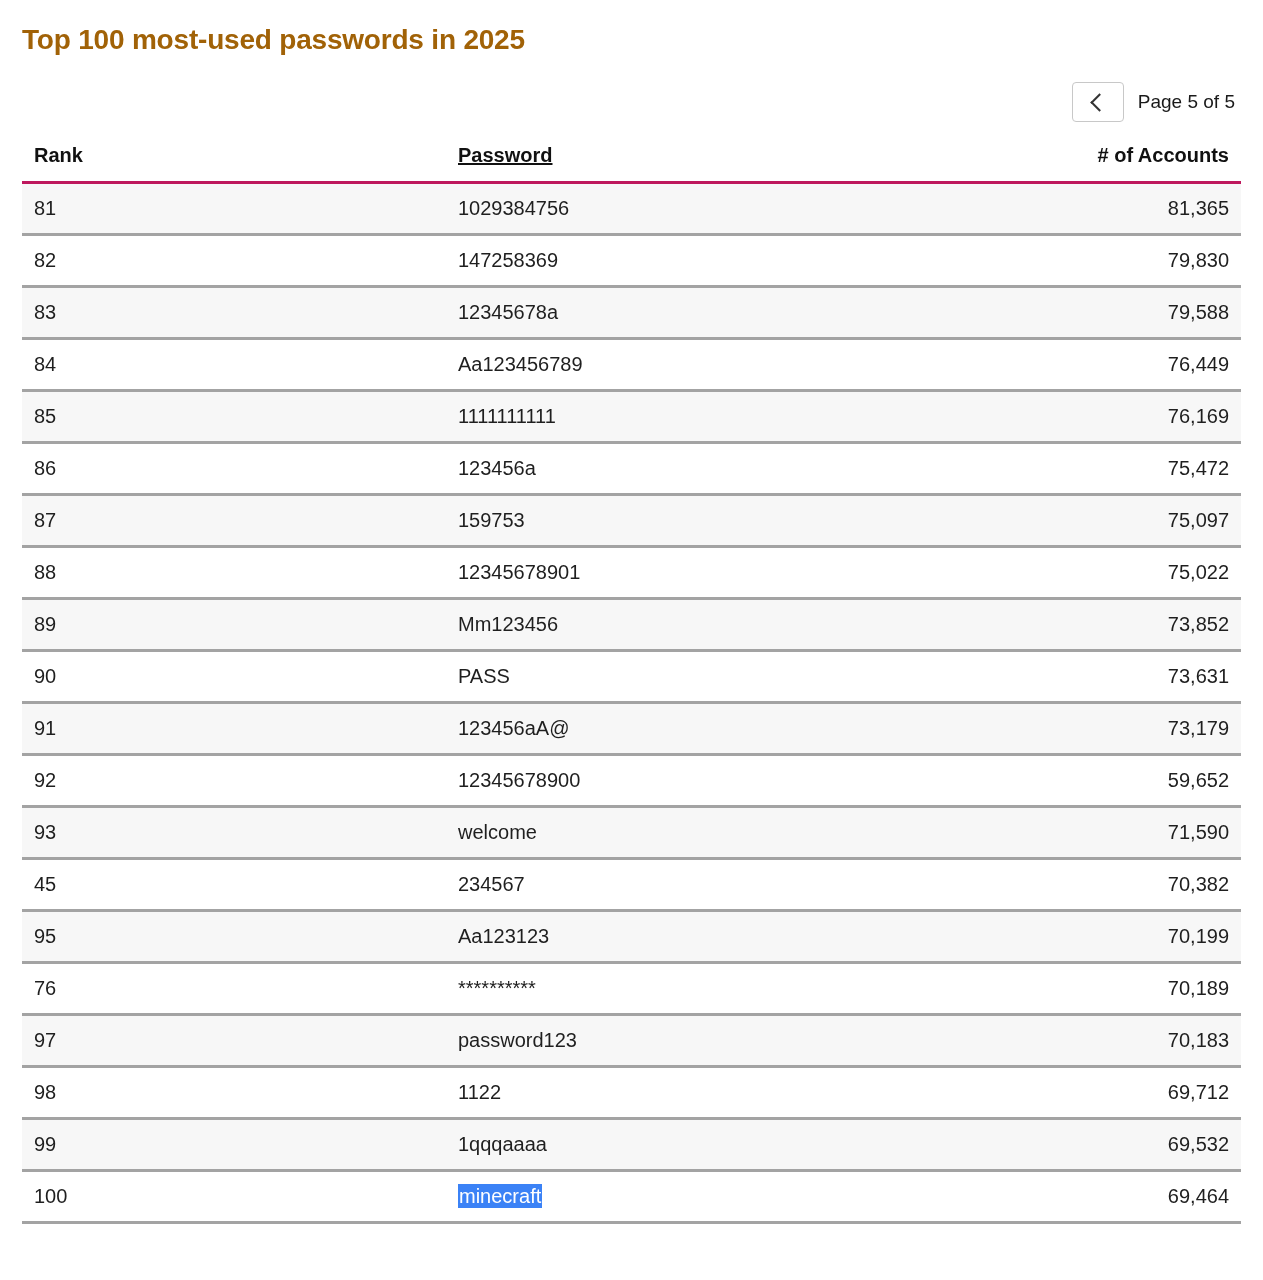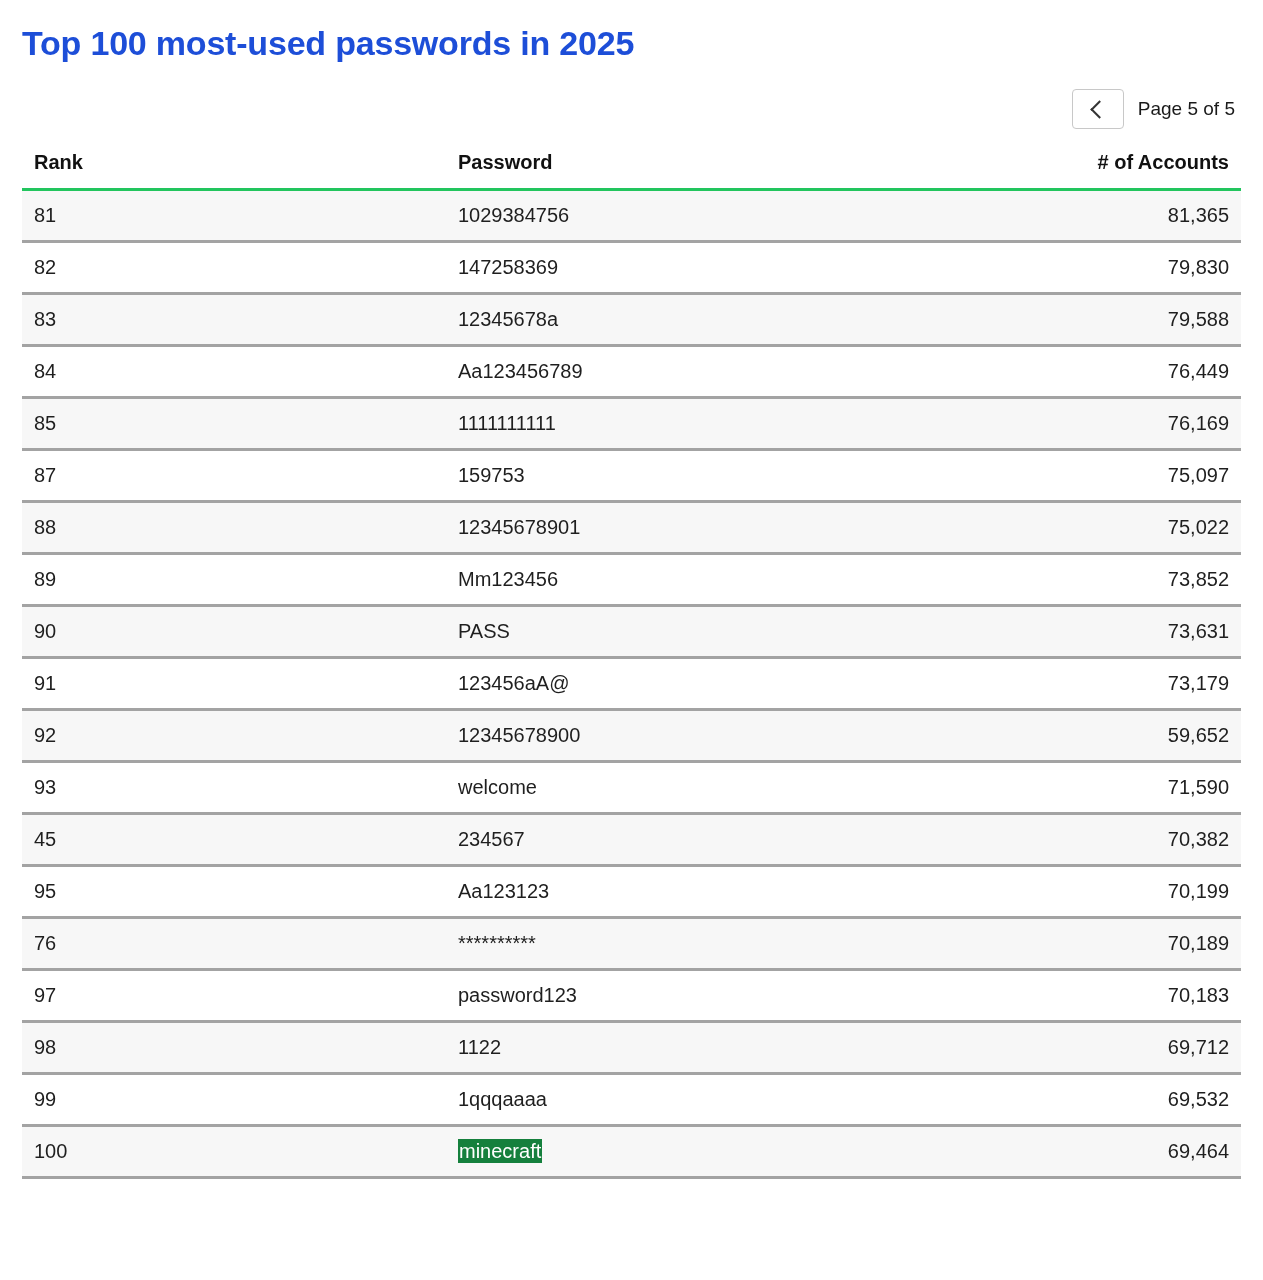--- a/index.html
+++ b/index.html
@@ -13,25 +13,25 @@
     font-family: "Liberation Sans", sans-serif;
     color: #1a1a1a;
     overflow: hidden;
   }
   .page {
     padding: 18px 22px 0 22px;
     box-sizing: border-box;
     width: 1263px;
   }
   .title {
-    font-size: 34px;
+    font-size: 28px;
     font-weight: bold;
     letter-spacing: -0.2px;
     margin: 6px 0 0 0;
-    color: #1d4ed8;
+    color: #a16207;
   }
   .pager-row {
     display: flex;
     justify-content: flex-end;
     align-items: center;
     margin-top: 26px;
     padding-right: 6px;
   }
   .pager {
     display: flex;
@@ -69,38 +69,38 @@
     border-collapse: collapse;
     margin-top: 22px;
     table-layout: fixed;
   }
   th {
     font-size: 20px;
     font-weight: bold;
     text-align: left;
     padding: 0 12px 14px 12px;
     color: #111;
-    border-bottom: 3px solid #22c55e;
+    border-bottom: 3px solid #be185d;
   }
   th.rank-col { width: 400px; }
-  th.pw-col { width: 420px; }
+  th.pw-col { width: 420px; text-decoration: underline; }
   th.acct-col { text-align: right; }
   td {
     font-size: 20px;
     padding: 13px 12px;
     color: #1f1f1f;
     border-bottom: 3px solid #a3a3a3;
     white-space: nowrap;
     overflow: hidden;
   }
   td.acct { text-align: right; }
   tbody tr:nth-child(odd) { background: #f7f7f7; }
   tbody tr:nth-child(even) { background: #ffffff; }
   .sel {
-    background: #15803d;
+    background: #3b82f6;
     color: #ffffff;
     padding: 1px 1px;
   }
 </style>
 </head>
 <body>
 
 <div class="page">
 
   <h1 class="title">Top 100 most-used passwords in 2025</h1>
@@ -142,20 +142,25 @@
           <td>84</td>
           <td>Aa123456789</td>
           <td class="acct">76,449</td>
         </tr>
         <tr>
           <td>85</td>
           <td>1111111111</td>
           <td class="acct">76,169</td>
         </tr>
         <tr>
+          <td>86</td>
+          <td>123456a</td>
+          <td class="acct">75,472</td>
+        </tr>
+        <tr>
           <td>87</td>
           <td>159753</td>
           <td class="acct">75,097</td>
         </tr>
         <tr>
           <td>88</td>
           <td>12345678901</td>
           <td class="acct">75,022</td>
         </tr>
         <tr>

